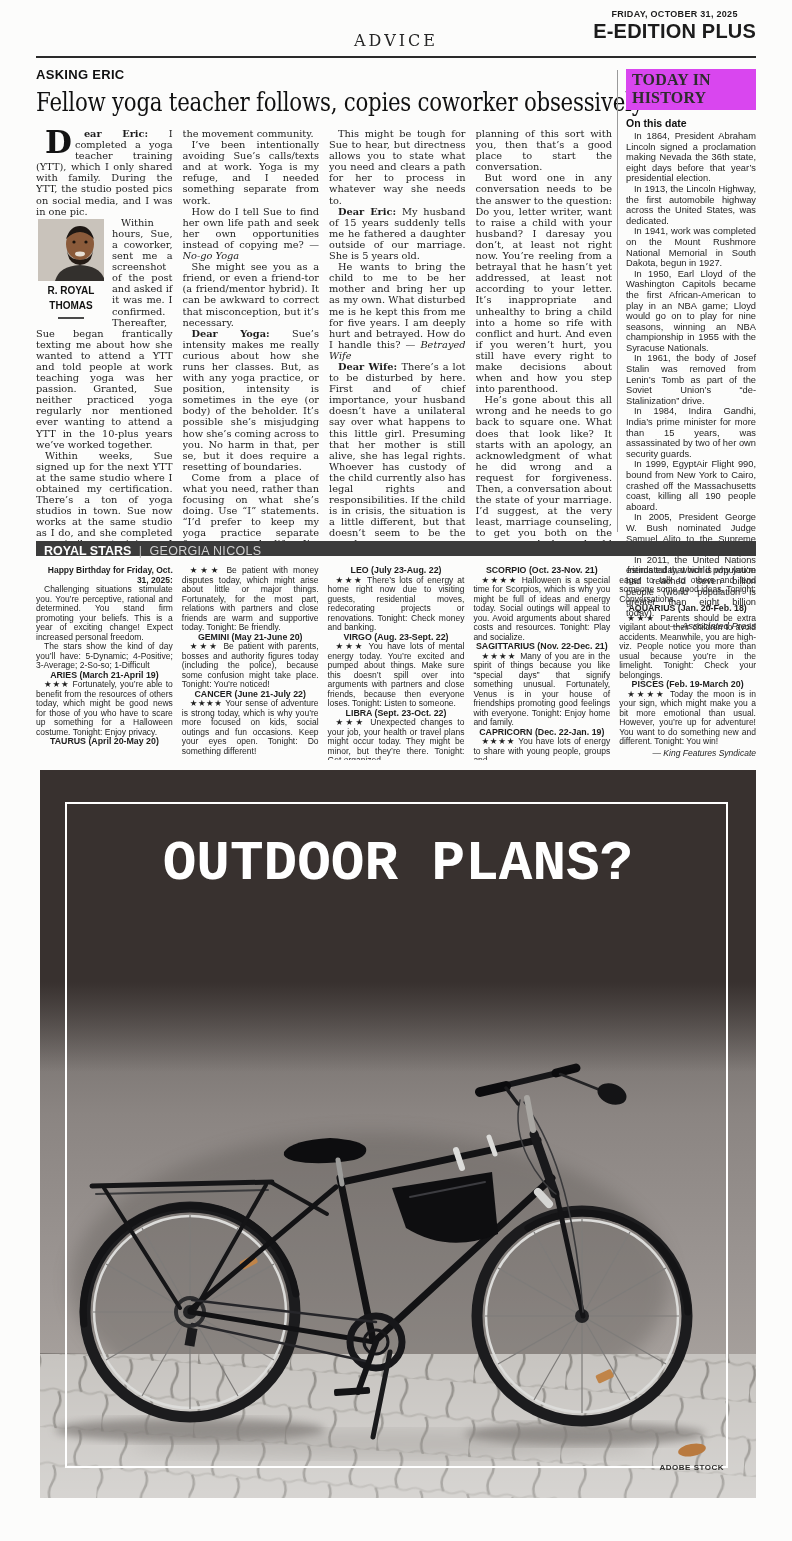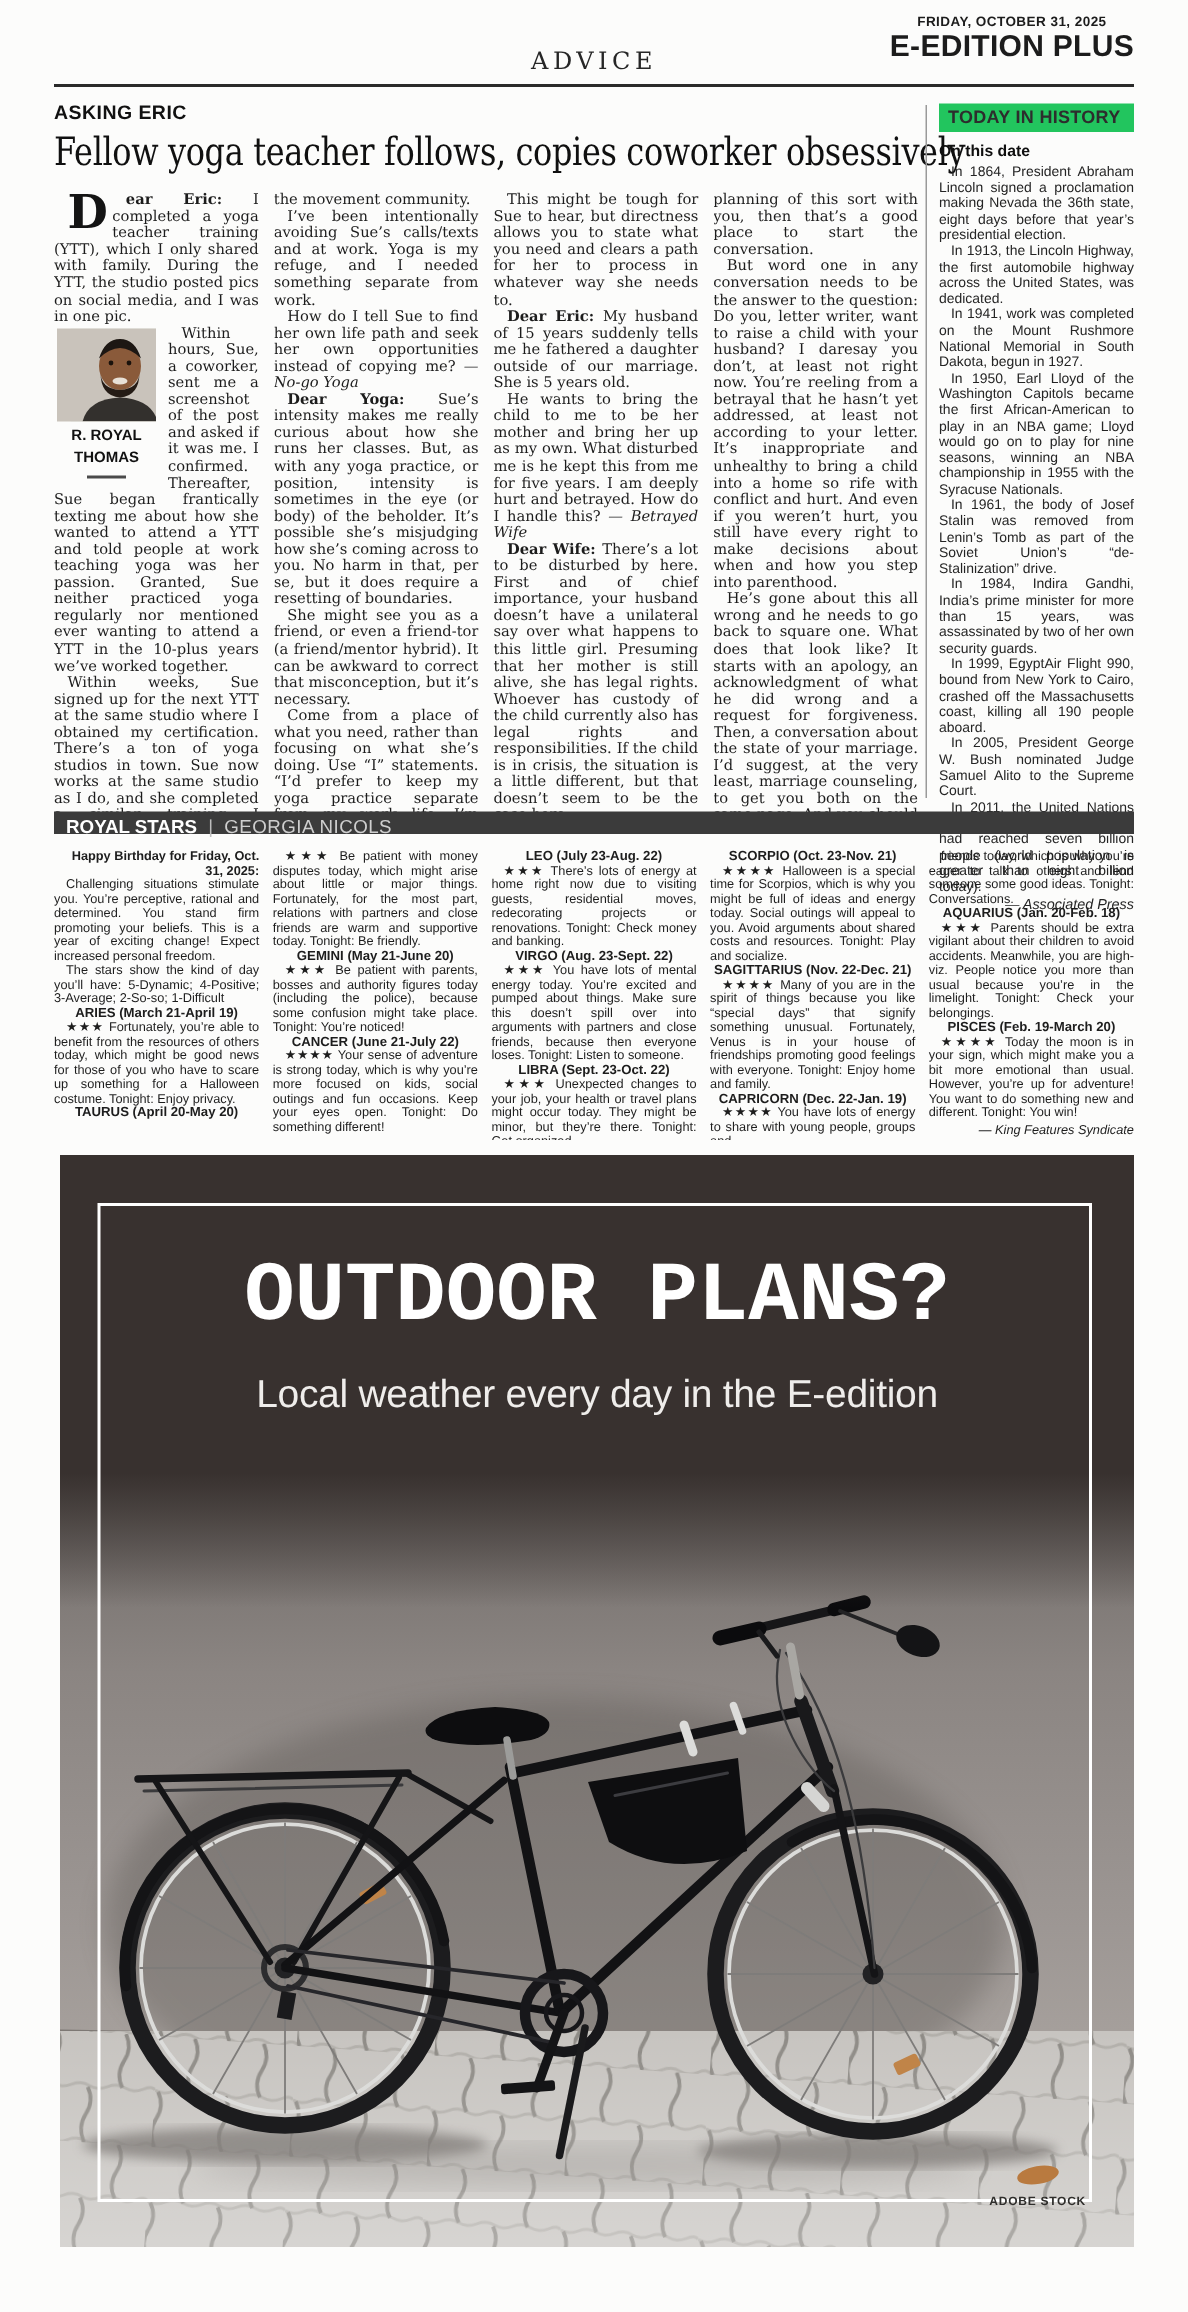--- a/index.html
+++ b/index.html
@@ -29,22 +29,22 @@
   .dropcap{float:left;font-size:31px;line-height:25px;font-weight:bold;padding:2px 3px 0 0;color:#141414;}
   .byline-float{float:left;width:70px;margin:2px 6px 1px 0;text-align:center;}
   .headshot{width:66px;height:62px;display:block;margin:0 auto;overflow:hidden;background:#c9c3bb;}
   .byline-name{display:block;font-family:"Liberation Sans",sans-serif;font-weight:bold;font-size:10px;
        line-height:11.5px;margin-top:4px;color:#111;text-indent:0;}
   .byline-rule{display:block;width:26px;border-top:2px solid #4a4a4a;margin:5px auto 2px;}
 
   
   .vrule{position:absolute;left:617px;top:70px;height:462px;border-left:1px solid #9a9a9a;}
   .history{position:absolute;left:626px;top:69px;width:130px;font-family:"Liberation Sans",sans-serif;}
-  .history-header{background:#22c55e;color:#2d2d2d;font-weight:bold;font-size:12px;
-       padding:2px 6px 3px;letter-spacing:.2px;}
+  .history-header{background:#d946ef;color:#2d2d2d;font-weight:bold;font-size:16px;
+       padding:2px 6px 3px;letter-spacing:.2px;font-family:Liberation Serif, serif;}
   .history-sub{font-weight:bold;font-size:10.5px;margin:7px 0 2px;color:#0f0f0f;}
   .history-body p{font-size:9.3px;line-height:10.6px;text-align:justify;margin:0;text-indent:8px;color:#242424;}
   .history-attr{font-style:italic;text-align:right;font-size:9.6px;margin-top:2px;color:#242424;}
 
   
   .stars-bar{position:absolute;left:36px;top:541px;width:720px;height:15px;background:#3b3b3b;color:#fff;
        font-family:"Liberation Sans",sans-serif;font-size:12.5px;font-weight:bold;padding:3px 8px 2px;box-sizing:border-box;}
   .stars-sep{font-weight:normal;color:#bdbdbd;padding:0 4px;}
   .stars-author{font-weight:normal;color:#cfcfcf;letter-spacing:.3px;}
   .stars-cols{position:absolute;left:36px;top:566px;width:720px;height:194px;overflow:hidden;display:flex;gap:9px;
@@ -102,22 +102,22 @@
     <span class="byline-name">THOMAS</span>
     <span class="byline-rule"></span>
   </span>
 Within hours, Sue, a coworker, sent me a screenshot of the post and asked if it was me. I confirmed. Thereafter, Sue began frantically texting me about how she wanted to attend a YTT and told people at work teaching yoga was her passion. Granted, Sue neither practiced yoga regularly nor mentioned ever wanting to attend a YTT in the 10-plus years we’ve worked together.</p>
           <p>Within weeks, Sue signed up for the next YTT at the same studio where I obtained my certification. There’s a ton of yoga studios in town. Sue now works at the same studio as I do, and she completed a similar training I completed shortly after I completed it with the same vendor.</p>
         </div>
         <div class="acol">
           <p class="noindent">the movement community.</p>
           <p>I’ve been intentionally avoiding Sue’s calls/texts and at work. Yoga is my refuge, and I needed something separate from work.</p>
           <p>How do I tell Sue to find her own life path and seek her own opportunities instead of copying me? <i class="sig">— No-go Yoga</i></p>
+          <p>She might see you as a friend, or even a friend-tor (a friend/mentor hybrid). It can be awkward to correct that misconception, but it’s necessary.</p>
           <p><b class="lead">Dear Yoga: </b>Sue’s intensity makes me really curious about how she runs her classes. But, as with any yoga practice, or position, intensity is sometimes in the eye (or body) of the beholder. It’s possible she’s misjudging how she’s coming across to you. No harm in that, per se, but it does require a resetting of boundaries.</p>
-          <p>She might see you as a friend, or even a friend-tor (a friend/mentor hybrid). It can be awkward to correct that misconception, but it’s necessary.</p>
           <p>Come from a place of what you need, rather than focusing on what she’s doing. Use “I” statements. “I’d prefer to keep my yoga practice separate from my work life. I’m happy that you’ve found this community, but I need a little space here to focus on my teaching and practice. I won’t be as available to you outside of work, and I wanted to be up front about that so that intentions aren’t muddled.”</p>
         </div>
         <div class="acol">
           <p>This might be tough for Sue to hear, but directness allows you to state what you need and clears a path for her to process in whatever way she needs to.</p>
           <p><b class="lead">Dear Eric: </b>My husband of 15 years suddenly tells me he fathered a daughter outside of our marriage. She is 5 years old.</p>
           <p>He wants to bring the child to me to be her mother and bring her up as my own. What disturbed me is he kept this from me for five years. I am deeply hurt and betrayed. How do I handle this? <i class="sig">— Betrayed Wife</i></p>
           <p><b class="lead">Dear Wife: </b>There’s a lot to be disturbed by here. First and of chief importance, your husband doesn’t have a unilateral say over what happens to this little girl. Presuming that her mother is still alive, she has legal rights. Whoever has custody of the child currently also has legal rights and responsibilities. If the child is in crisis, the situation is a little different, but that doesn’t seem to be the case here.</p>
         </div>
         <div class="acol">
           <p class="noindent">planning of this sort with you, then that’s a good place to start the conversation.</p>
@@ -188,21 +188,20 @@
         <p class="sign">AQUARIUS (Jan. 20-Feb. 18)</p>
         <p><span>★★★ </span>Parents should be extra vigilant about their children to avoid accidents. Meanwhile, you are high-viz. People notice you more than usual because you’re in the limelight. Tonight: Check your belongings.</p>
         <p class="sign">PISCES (Feb. 19-March 20)</p>
         <p><span>★★★★ </span>Today the moon is in your sign, which might make you a bit more emotional than usual. However, you’re up for adventure! You want to do something new and different. Tonight: You win!</p>
         <p class="stars-attr">— King Features Syndicate</p>
       </div>
     </div>
 
   <div class="ad">
     <div class="ad-headline">OUTDOOR PLANS?</div>
-    <div class="ad-subhead">Local weather every day in the E-edition</div>
 
     <div class="ad-photo">
       <svg viewBox="0 0 716 516" width="716" height="516">
         <defs>
           <linearGradient id="wallGrad" x1="0" y1="0" x2="0" y2="1">
             <stop offset="0" stop-color="#6e6966"></stop>
               <stop offset="0.35" stop-color="#8b8582"></stop>
             <stop offset="0.8" stop-color="#9d9794"></stop>
               <stop offset="1" stop-color="#a6a09c"></stop>
           </linearGradient>

